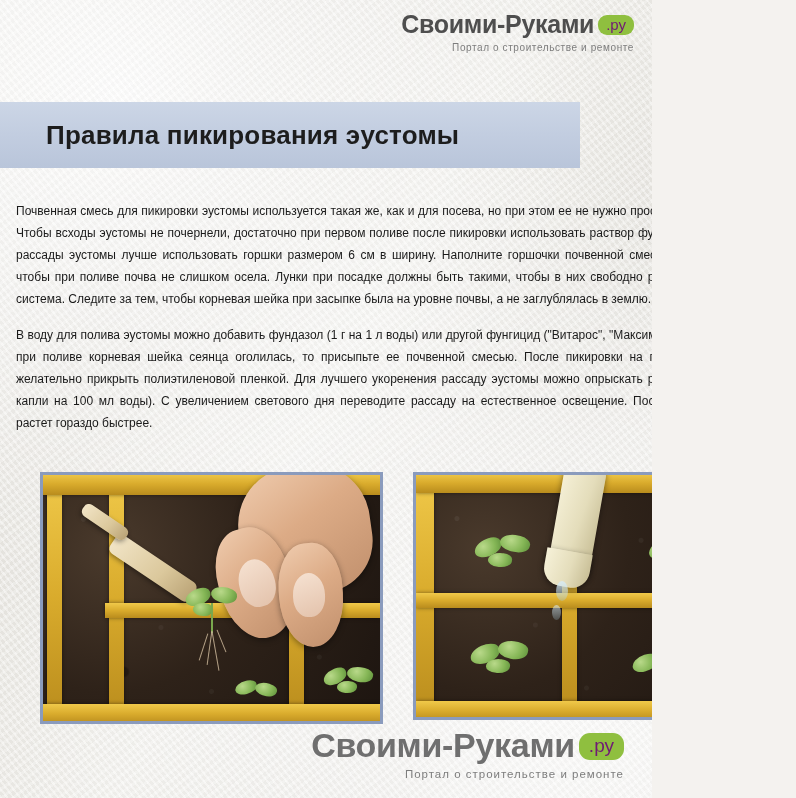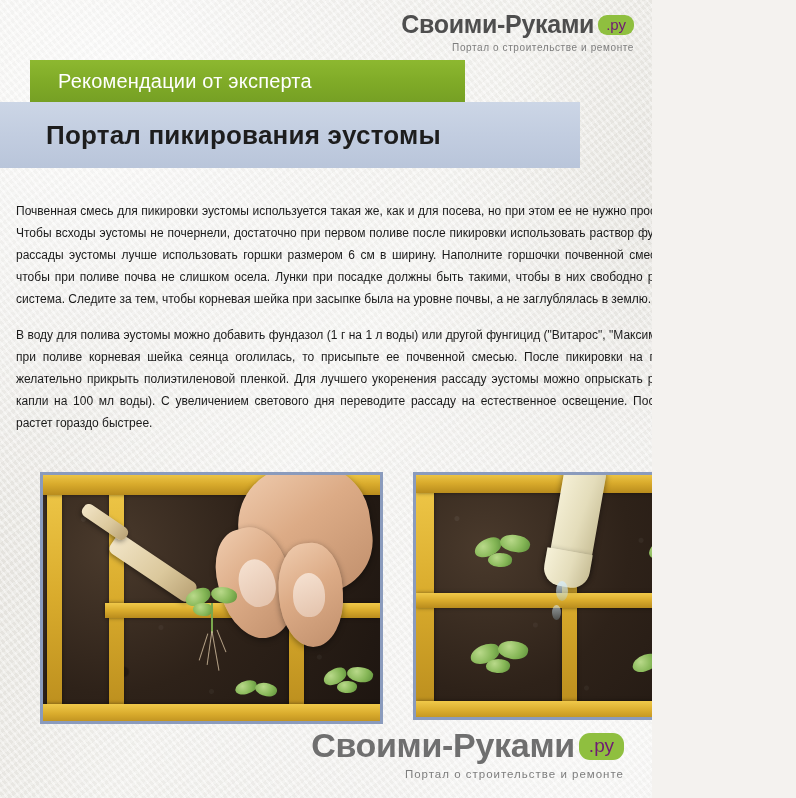--- a/index.html
+++ b/index.html
@@ -269,26 +269,23 @@
 <div class="page">
 
   <div class="brand-top">
     <div class="brand-line">
       <span class="brand-main">Своими-Руками</span>
       <span class="brand-ru">.ру</span>
     </div>
     <div class="brand-sub">Портал о строительстве и ремонте</div>
   </div>
 
-  <div class="expert-bar">
-    <span>Рекомендации от эксперта</span>
-  </div>
 
   <div class="title-band">
-    <h1>Портал пикирования эустомы</h1>
+    <h1>Правила пикирования эустомы</h1>
   </div>
 
   <div class="body-text">
     <p>Почвенная смесь для пикировки эустомы используется такая же, как и для посева, но при этом ее не нужно просеивать и пропаривать. Чтобы всходы эустомы не почернели, достаточно при первом поливе после пикировки использовать раствор фунгцида. При пикировке рассады эустомы лучше использовать горшки размером 6 см в ширину. Наполните горшочки почвенной смесью, слегка уплотните, чтобы при поливе почва не слишком осела. Лунки при посадке должны быть такими, чтобы в них свободно разместилась корневая система. Следите за тем, чтобы корневая шейка при засыпке была на уровне почвы, а не заглублялась в землю.</p>
     <p>В воду для полива эустомы можно добавить фундазол (1 г на 1 л воды) или другой фунгицид ("Витарос", "Максим") по инструкции. Если при поливе корневая шейка сеянца оголилась, то присыпьте ее почвенной смесью. После пикировки на первое время рассаду желательно прикрыть полиэтиленовой пленкой. Для лучшего укоренения рассаду эустомы можно опрыскать раствором "Эпина" (3-4 капли на 100 мл воды). С увеличением светового дня переводите рассаду на естественное освещение. После пикировки рассада растет гораздо быстрее.</p>
   </div>
 
   <div class="photos">
 
     <div class="photo photo-left">

